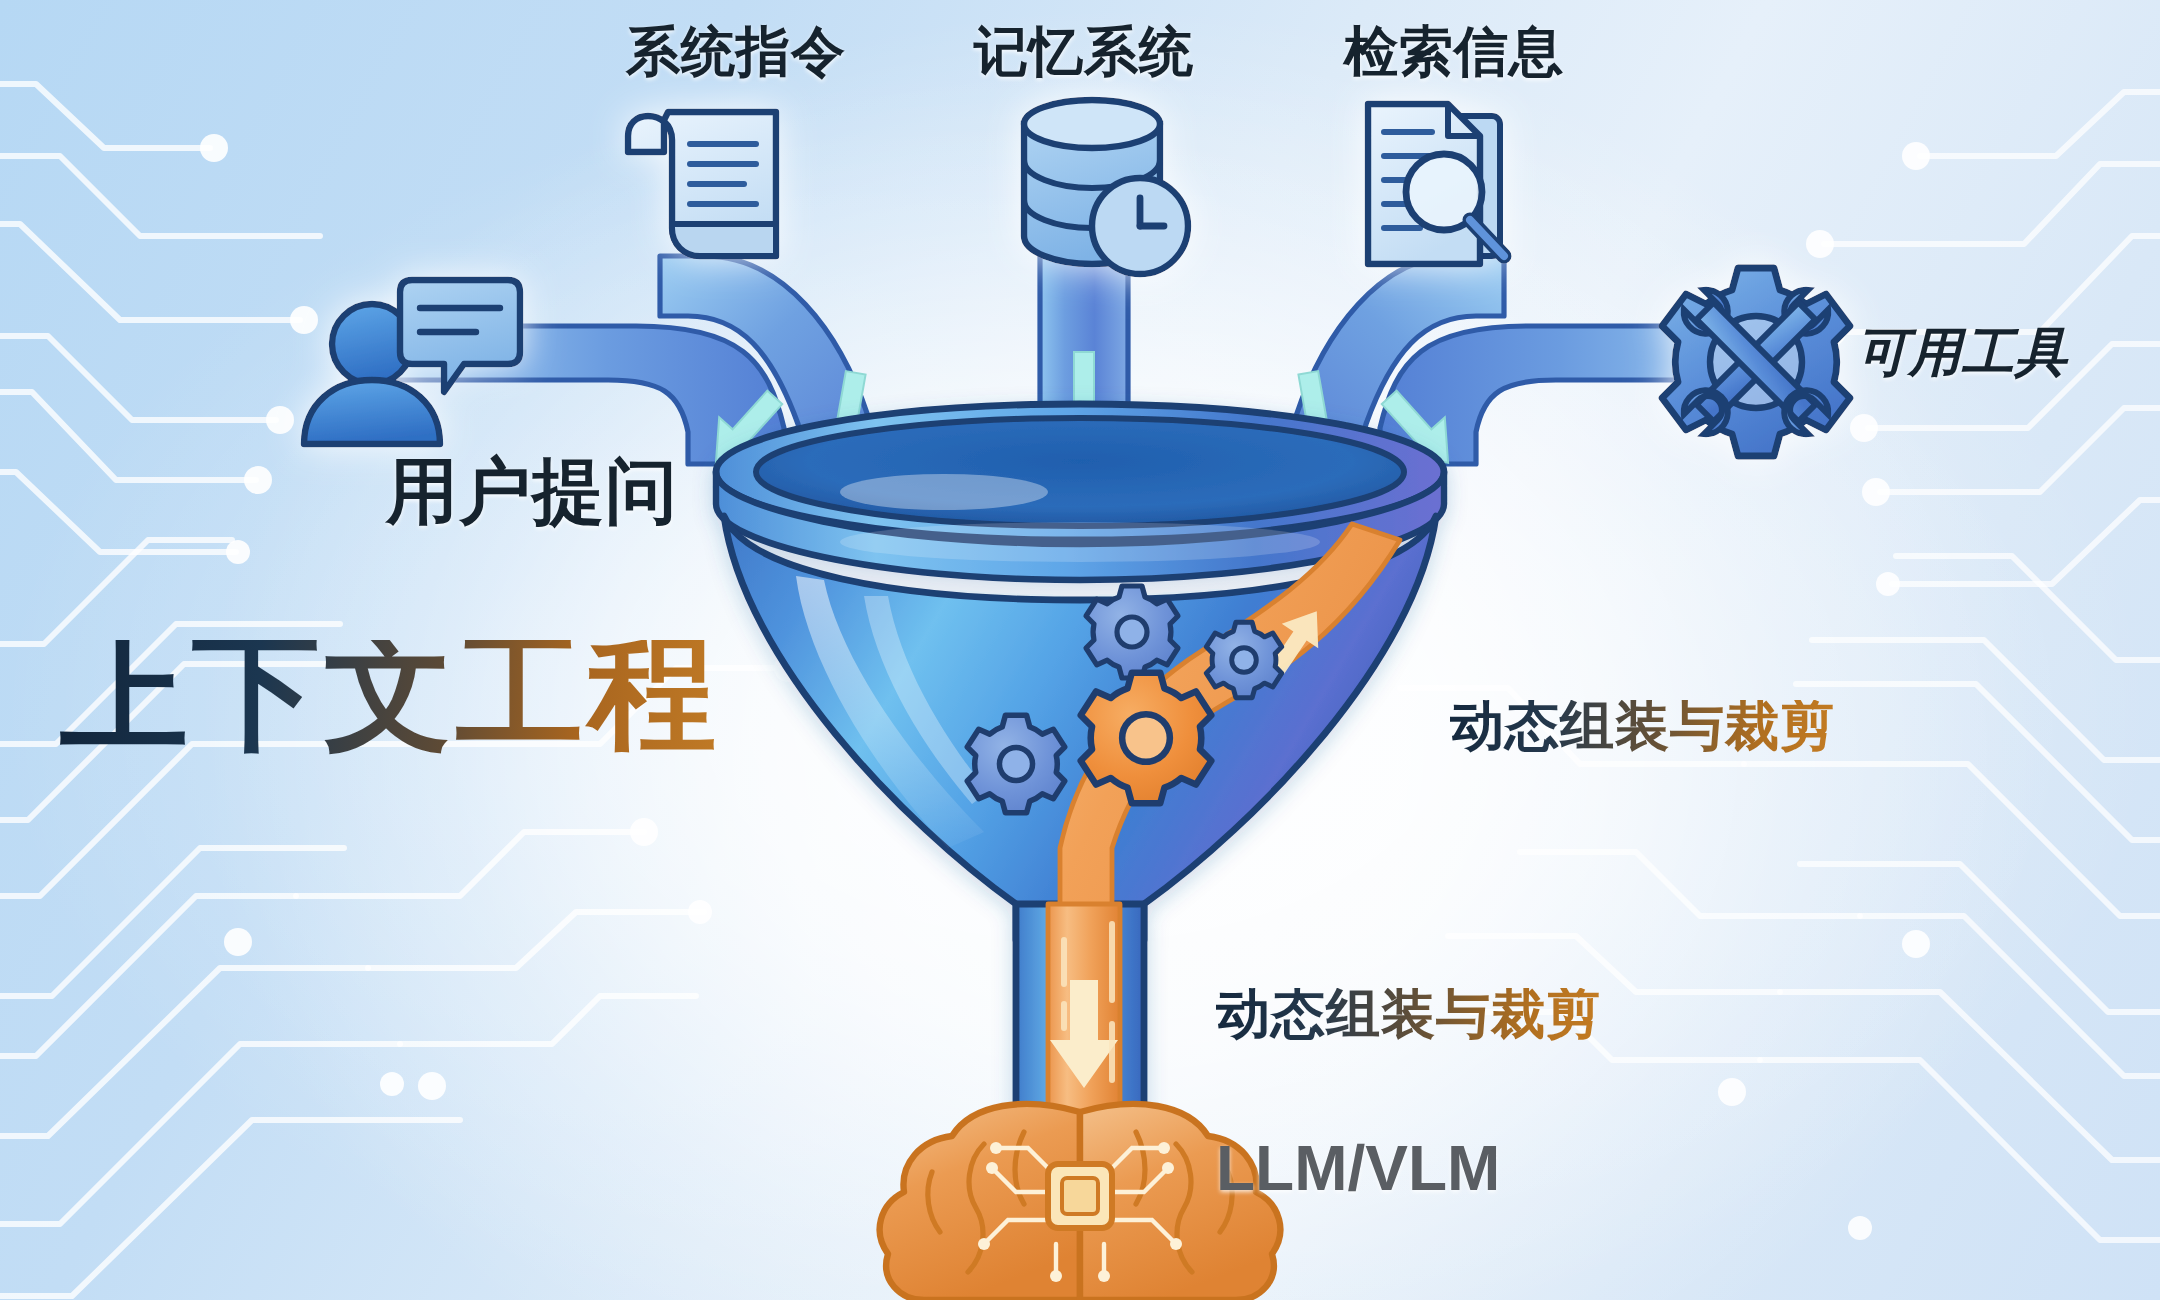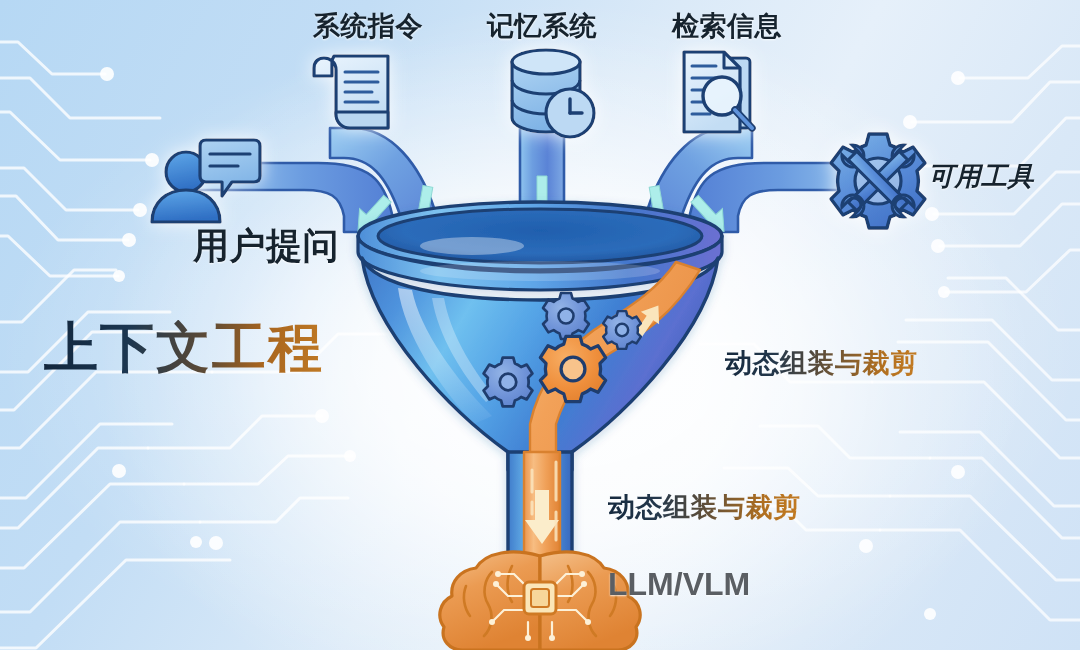--- a/index.html
+++ b/index.html
@@ -39,21 +39,21 @@
     -webkit-text-fill-color: transparent;
   }
   .grad-sub {
     background-image: linear-gradient(95deg, #15293e 0%, #24384c 26%, #6a5336 55%, #b06f20 80%, #c47c23 100%);
     -webkit-background-clip: text;
     background-clip: text;
     color: transparent;
     -webkit-text-fill-color: transparent;
   }
 
-  #title-main { left: 44px; top: 320px; font-size: 54px; letter-spacing: 2px; }
+  #title-main { left: 30px; top: 320px; font-size: 64px; letter-spacing: 2px; font-family: Liberation Mono, monospace; }
   #lbl-sys   { left: 297px; top: 13px;  font-size: 27px; margin-left: 16px; }
   #lbl-mem   { left: 487px; top: 13px;  font-size: 27px; font-family: Liberation Serif, serif; }
   #lbl-ret   { left: 672px; top: 13px;  font-size: 27px; }
   #lbl-tools { left: 928px; top: 163px; font-size: 26px; font-style: italic; }
   #lbl-user  { left: 152px; top: 228px; font-size: 36px; margin-left: 41px; }
   #lbl-dyn   { left: 700px; top: 350px; font-size: 27px; margin-left: 25px; }
   #lbl-pay   { left: 608px; top: 494px; font-size: 27px; }
   #lbl-llm   { left: 608px; top: 568px; font-size: 32px;
                color: #5a5e63; letter-spacing: 0px;
                text-shadow: 0 1px 2px rgba(255,255,255,0.8); }

